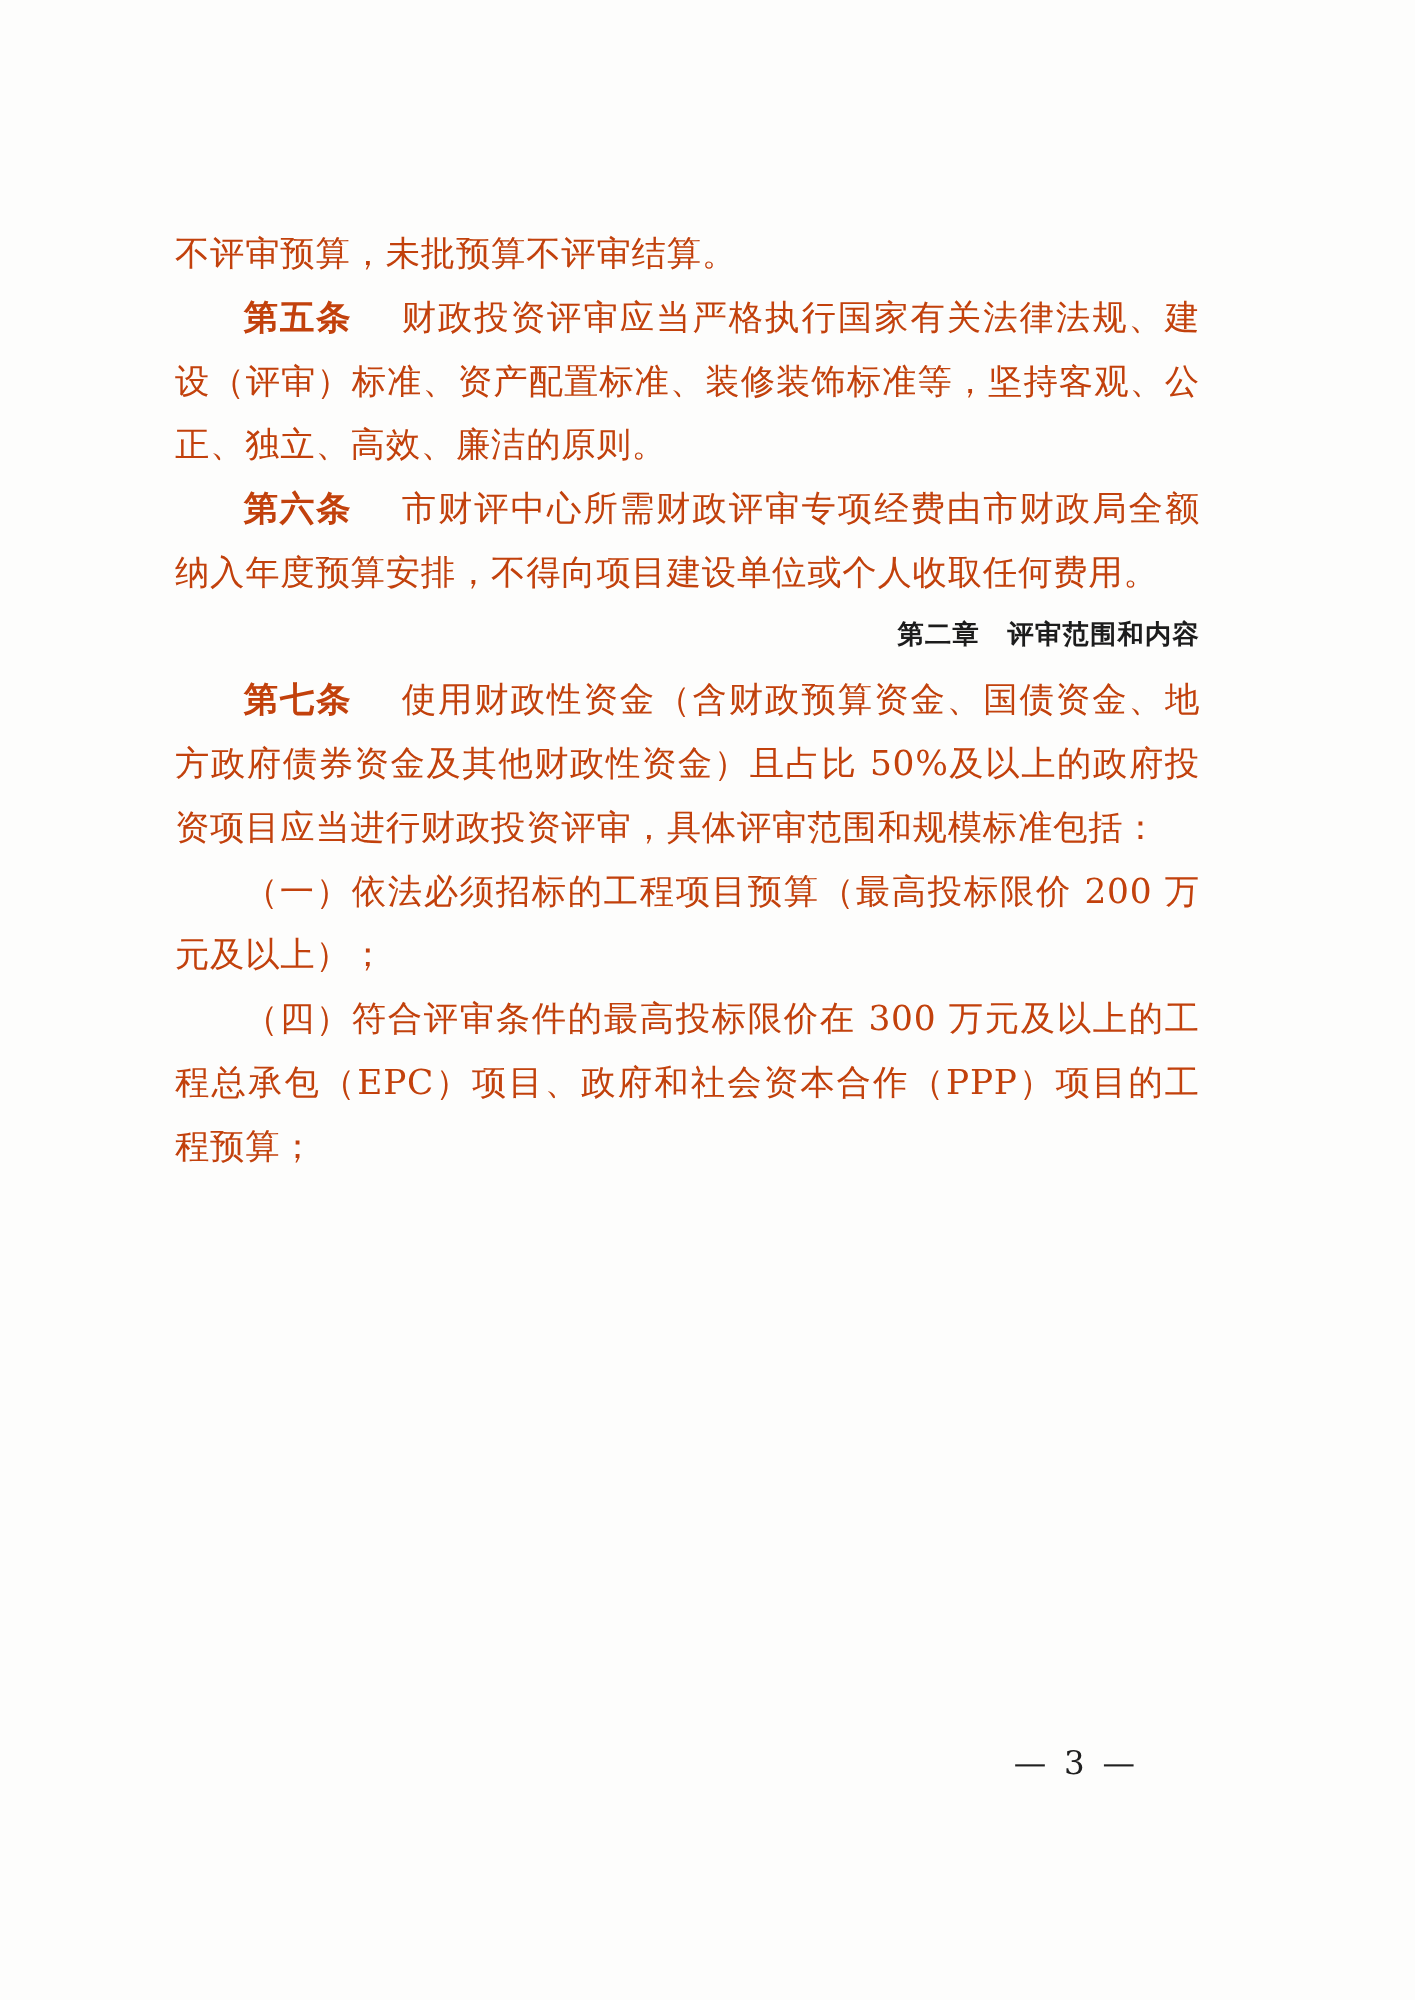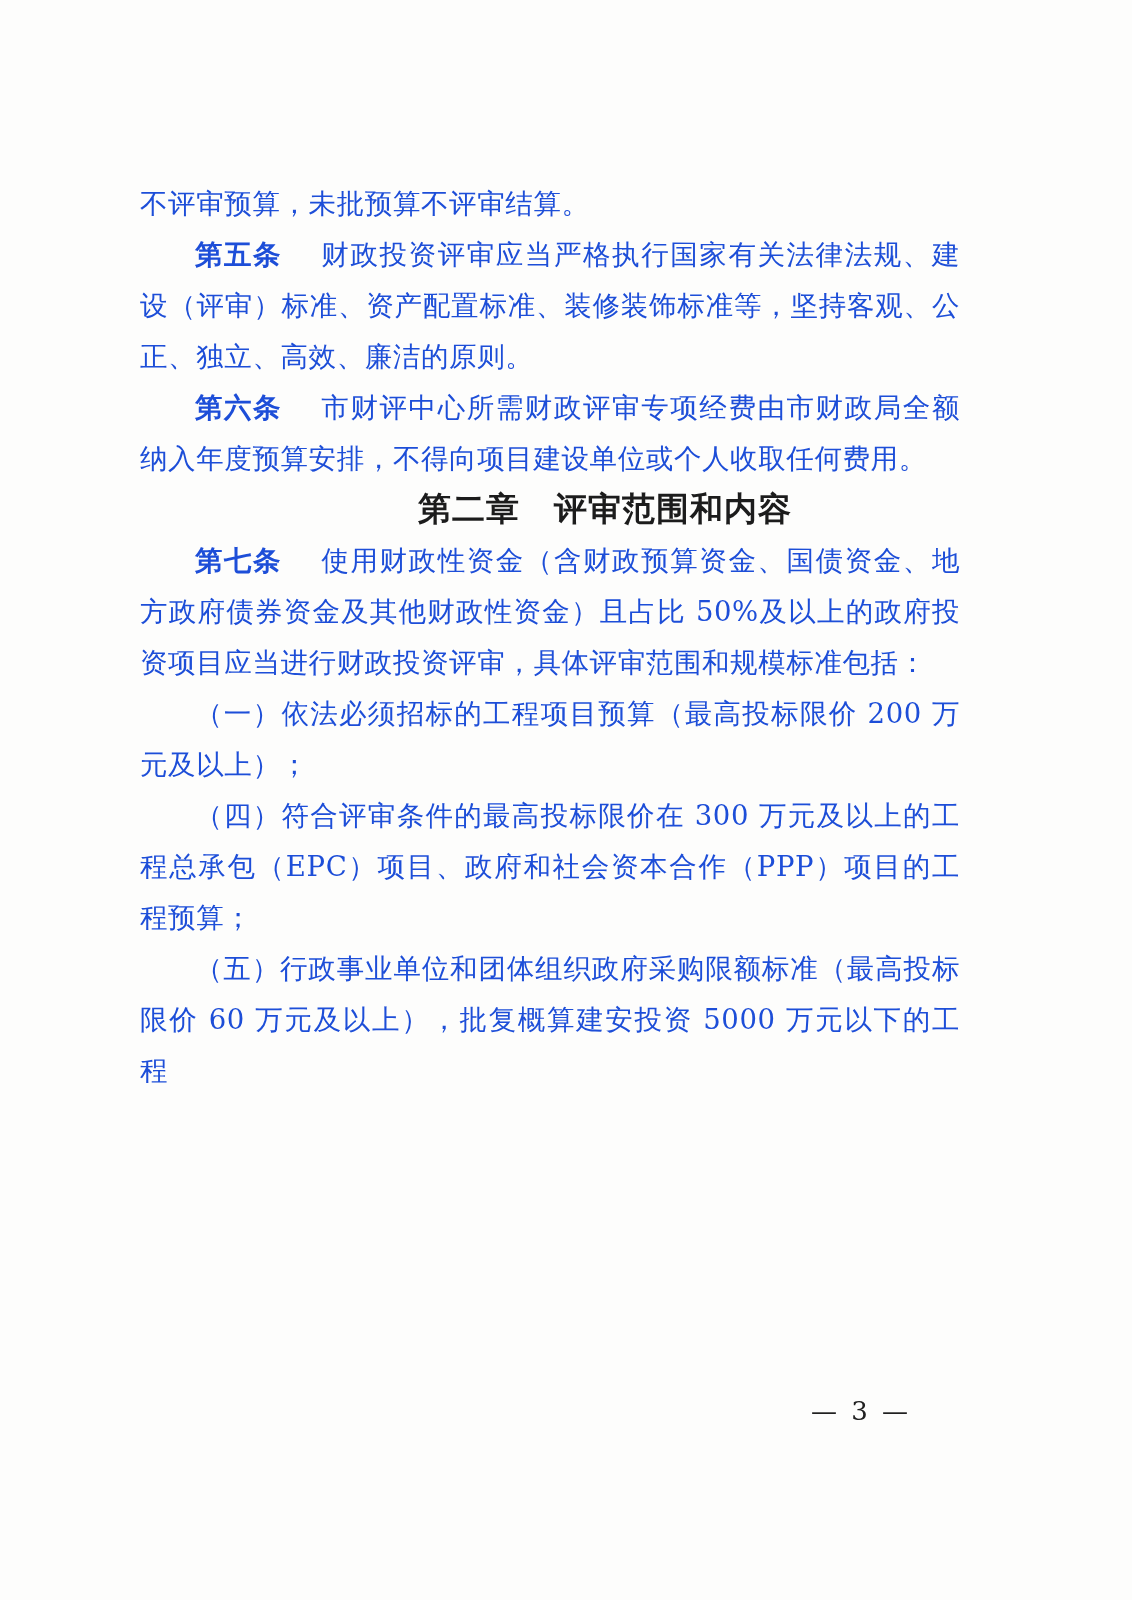--- a/index.html
+++ b/index.html
@@ -29,37 +29,37 @@
     top: 178px;
     width: 820px;
   }
   .para {
     font-size: 27.5px;
     line-height: 51px;
     letter-spacing: 0.6px;
     text-align: justify;
     text-justify: inter-ideograph;
     margin: 0 0 0 0;
-    color: #1d4ed8;
+    color: #c2410c;
   }
   .indent {
     text-indent: 55px;
   }
   .no-indent {
     text-indent: 0;
   }
   .heading {
-    font-size: 33px;
+    font-size: 21px;
     line-height: 51px;
     font-weight: bold;
-    text-align: center;
+    text-align: right;
     text-indent: 110px;
     letter-spacing: 1px;
     margin: 0;
-    font-family: Liberation Serif, serif;
+    font-family: Liberation Mono, monospace;
   }
   .term {
     font-weight: bold;
     font-family: "DejaVu Sans", "Liberation Sans", sans-serif;
     letter-spacing: 0.5px;
   }
   .footer {
     position: absolute;
     left: 0;
     top: 1396px;
@@ -101,20 +101,19 @@
       <span class="term">第七条</span>
       <span>　</span><span>使用财政性资金（含财政预算资金、国债资金、地方政府债券资金及其他财政性资金）且占比 50%及以上的政府投资项目应当进行财政投资评审，具体评审范围和规模标准包括：</span>
     </p>
 
     <p class="para indent">（一）依法必须招标的工程项目预算（最高投标限价 200 万元及以上）；</p>
 
 
 
     <p class="para indent">（四）符合评审条件的最高投标限价在 300 万元及以上的工程总承包（EPC）项目、政府和社会资本合作（PPP）项目的工程预算；</p>
 
-    <p class="para indent">（五）行政事业单位和团体组织政府采购限额标准（最高投标限价 60 万元及以上），批复概算建安投资 5000 万元以下的工程</p>
 
   </div>
 
   <div class="footer">
     <span>— 3 —</span>
   </div>
 </div>
 
 </body></html>

